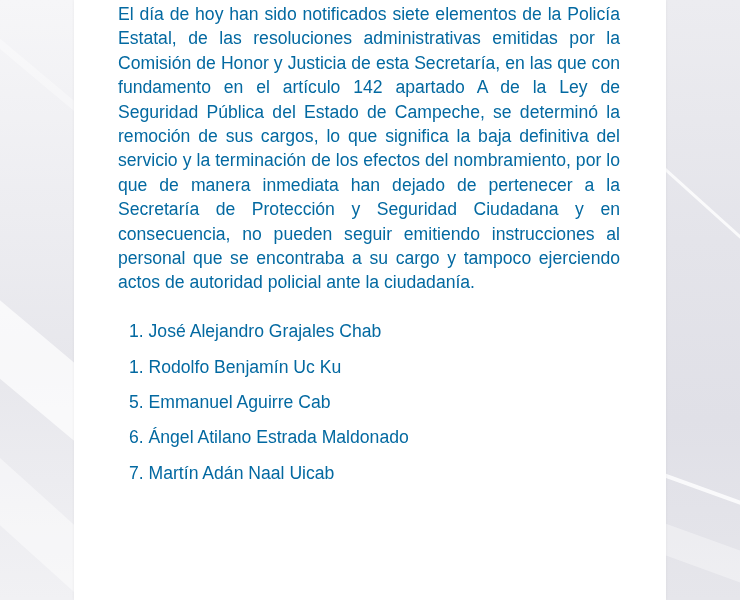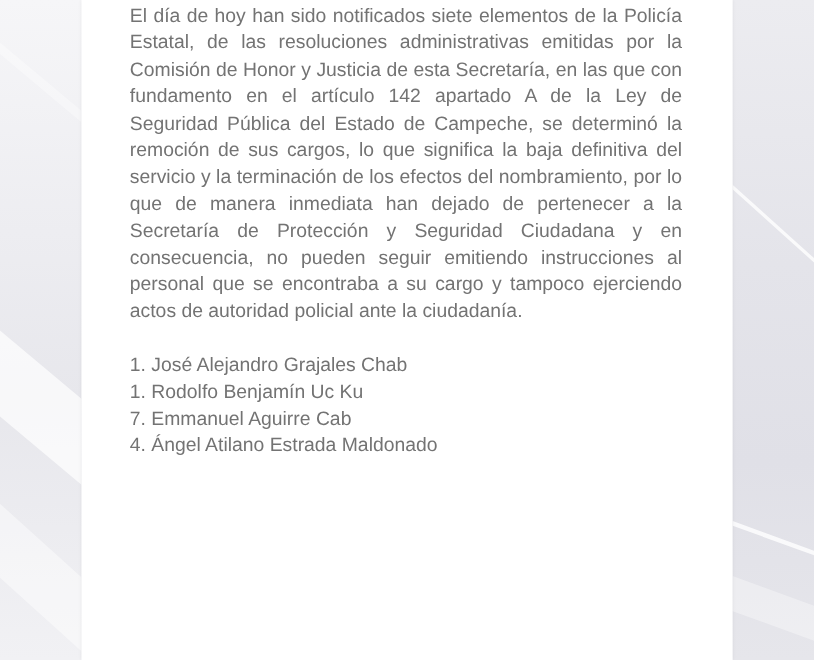--- a/index.html
+++ b/index.html
@@ -47,36 +47,36 @@
       width: 592px;
       height: 600px;
       background: #ffffff;
       box-shadow: 0 0 3px rgba(0,0,0,0.06);
     }
     .content {
       position: absolute;
       left: 118px;
       top: 2px;
       width: 502px;
-      color: #737373;
+      color: #0369a1;
       font-size: 17.6px;
       line-height: 24.4px;
     }
     .para {
       margin: 0;
       text-align: justify;
       text-align-last: left;
     }
     .names {
       list-style: none;
       margin: 24.4px 0 0 0;
       padding: 0;
     }
     .names li {
-      margin: 0;
+      margin: 11px;
       padding: 0;
       white-space: nowrap;
     }
     .closing {
       margin-top: 24.4px;
     }
   </style>
 </head>
 <body>
 
@@ -92,17 +92,18 @@
 </div>
 
 <div class="card"></div>
 
 <div class="content">
   <p class="para">El día de hoy han sido notificados siete elementos de la Policía Estatal, de las resoluciones administrativas emitidas por la Comisión de Honor y Justicia de esta Secretaría, en las que con fundamento en el artículo 142 apartado A de la Ley de Seguridad Pública del Estado de Campeche, se determinó la remoción de sus cargos, lo que significa la baja definitiva del servicio y la terminación de los efectos del nombramiento, por lo que de manera inmediata han dejado de pertenecer a la Secretaría de Protección y Seguridad Ciudadana y en consecuencia, no pueden seguir emitiendo instrucciones al personal que se encontraba a su cargo y tampoco ejerciendo actos de autoridad policial ante la ciudadanía.</p>
 
   <ul class="names">
     <li>1. José Alejandro Grajales Chab</li>
     <li>1. Rodolfo Benjamín Uc Ku</li>
-    <li>7. Emmanuel Aguirre Cab</li>
-    <li>4. Ángel Atilano Estrada Maldonado</li>
+    <li>5. Emmanuel Aguirre Cab</li>
+    <li>6. Ángel Atilano Estrada Maldonado</li>
+    <li>7. Martín Adán Naal Uicab</li>
   </ul>
 
 </div>
 
 </body></html>

